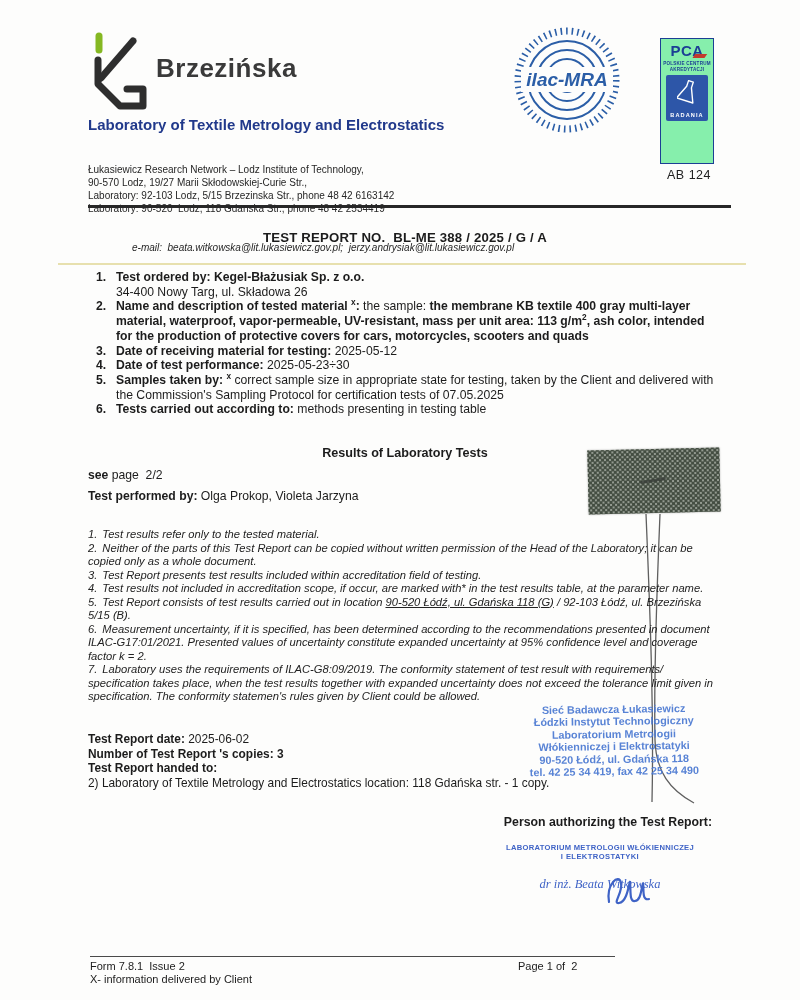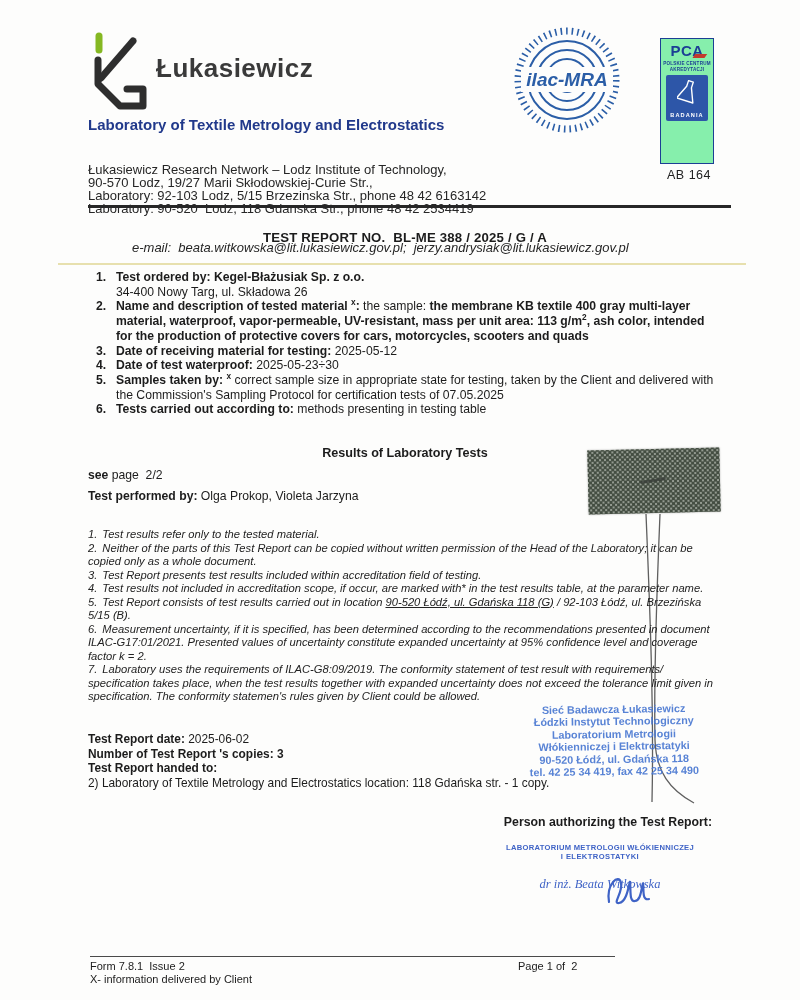--- a/index.html
+++ b/index.html
@@ -7,21 +7,21 @@
         font-family:"Liberation Sans","DejaVu Sans",sans-serif;color:#1c1c1c;overflow:hidden;}
   .abs{position:absolute;}
   .b{font-weight:700;}
   .u{text-decoration:underline;}
   sup{font-size:68%;line-height:0;}
 
   
   .brand{left:156px;top:53px;font-size:26px;font-weight:700;color:#3a3a3a;letter-spacing:.5px;}
   .brand-sub{left:159px;top:88px;font-size:17.5px;font-weight:400;color:#4a4a4a;letter-spacing:.3px;}
   .lab-title{left:88px;top:116px;font-size:15px;font-weight:700;color:#21398b;}
-  .address{left:88px;top:137px;font-size:13px;line-height:13px;color:#262626;white-space:pre-wrap;}
+  .address{left:88px;top:137px;font-size:10px;line-height:13px;color:#262626;white-space:pre-wrap;}
   .address .em{font-style:italic;margin-left:44px;}
   .rule-thick{left:88px;top:205px;width:643px;height:3px;background:#272727;}
 
   
   .ilac{left:514px;top:27px;}
   .pca-wrap{left:660px;top:38px;width:58px;text-align:center;}
   .pca-badge{position:relative;width:54px;height:126px;border:1.6px solid #1c3f94;border-radius:0;background:#86efac;box-sizing:border-box;}
   .pca-abbr{position:relative;margin-top:3px;font-size:15px;font-weight:700;color:#1c3f94;letter-spacing:.5px;}
   .pca-red{position:absolute;width:12px;height:3.5px;background:#c33a2e;transform:skewX(-35deg);right:7px;top:15px;}
   .pca-name{font-size:4.6px;line-height:5.6px;font-weight:700;color:#1c3f94;margin-top:2px;letter-spacing:.2px;}
@@ -78,21 +78,21 @@
 <body>
 
 <div class="page">
 
   <svg class="abs" style="left:86px;top:31px" width="62" height="82" viewBox="0 0 62 82">
     <path d="M13 5 L13 19" stroke="#85b822" stroke-width="7" stroke-linecap="round" fill="none"></path>
     <path d="M47 10 L15 47" stroke="#2e2e2e" stroke-width="7" stroke-linecap="round" fill="none"></path>
     <path d="M12 29 L12 53 L34 75 L57 75 L57 58 L41 58" stroke="#2e2e2e" stroke-width="7" stroke-linejoin="round" stroke-linecap="round" fill="none"></path>
   </svg>
 
-  <div class="abs brand">Łukasiewicz</div>
+  <div class="abs brand">Brzezińska</div>
   <div class="abs lab-title">Laboratory of Textile Metrology and Electrostatics</div>
 
   <div class="abs address">
     <div><div>Łukasiewicz Research Network – Lodz Institute of Technology,</div><div>90-570 Lodz, 19/27 Marii Skłodowskiej-Curie Str.,</div><div>Laboratory: 92-103 Lodz, 5/15 Brzezinska Str., phone 48 42 6163142</div><div>Laboratory: 90-520  Lodz, 118 Gdanska Str., phone 48 42 2534419</div></div>
     <div class="em">e-mail:  beata.witkowska@lit.lukasiewicz.gov.pl;  jerzy.andrysiak@lit.lukasiewicz.gov.pl</div>
   </div>
 
   <svg class="abs ilac" width="106" height="106" viewBox="0 0 106 106">
     <circle cx="53" cy="53" r="49" fill="none" stroke="#2b5ea7" stroke-width="7" stroke-dasharray="1.6 4"></circle>
     <circle cx="53" cy="53" r="39" fill="none" stroke="#2b5ea7" stroke-width="2"></circle>
@@ -113,21 +113,21 @@
       </div>
       <div class="pca-panel">
         <svg class="pca-flask" width="22" height="24" viewBox="0 0 22 24">
           <g transform="rotate(18 11 12)">
             <path d="M8 1 L13 1 L13 7 L19 21 L2 21 L8 7 Z" fill="none" stroke="#ffffff" stroke-width="1.4" stroke-linejoin="round"></path>
           </g>
         </svg>
         <div class="pca-badania">BADANIA</div>
       </div>
     </div>
-    <div class="pca-ab">AB 164</div>
+    <div class="pca-ab">AB 124</div>
   </div>
 
   <div class="abs rule-thick"></div>
 
   <div class="abs doc-title">TEST REPORT NO.  BL-ME 388 / 2025 / G / A</div>
   <div class="abs rule-yellow"></div>
 
   <div class="abs items">
       <div class="li-row">
         <span class="li-num">1.</span>
@@ -136,21 +136,21 @@
       <div class="li-row">
         <span class="li-num">2.</span>
         <div class="li-body"><span class="b">Name and description of tested material </span><sup class="b">x</sup><span class="b">: </span><span>the sample</span><span>: </span><span class="b">the membrane KB textile 400 gray multi-layer material, waterproof, vapor-permeable, UV-resistant, mass per unit area: 113 g/m</span><sup class="b">2</sup><span class="b">, ash color, intended for the production of protective covers for cars, motorcycles, scooters and quads</span></div>
       </div>
       <div class="li-row">
         <span class="li-num">3.</span>
         <div class="li-body"><span class="b">Date of receiving material for testing:</span><span> 2025-05-12</span></div>
       </div>
       <div class="li-row">
         <span class="li-num">4.</span>
-        <div class="li-body"><span class="b">Date of test waterproof:</span><span> 2025-05-23÷30</span></div>
+        <div class="li-body"><span class="b">Date of test performance:</span><span> 2025-05-23÷30</span></div>
       </div>
       <div class="li-row">
         <span class="li-num">5.</span>
         <div class="li-body"><span class="b">Samples taken by: </span><sup class="b">x</sup><span> correct sample size in appropriate state for testing, taken by the Client and delivered with the Commission's Sampling Protocol for certification tests of 07.05.2025</span></div>
       </div>
       <div class="li-row">
         <span class="li-num">6.</span>
         <div class="li-body"><span class="b">Tests carried out according to:</span><span> methods presenting in testing table</span></div>
       </div>
     </div>

